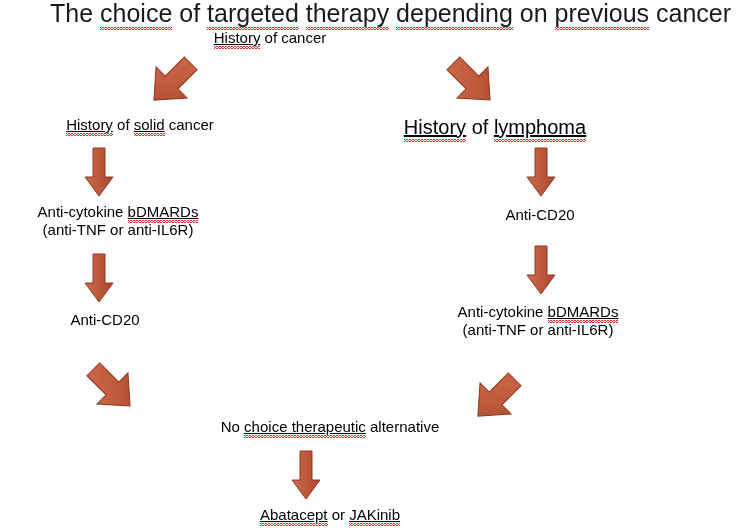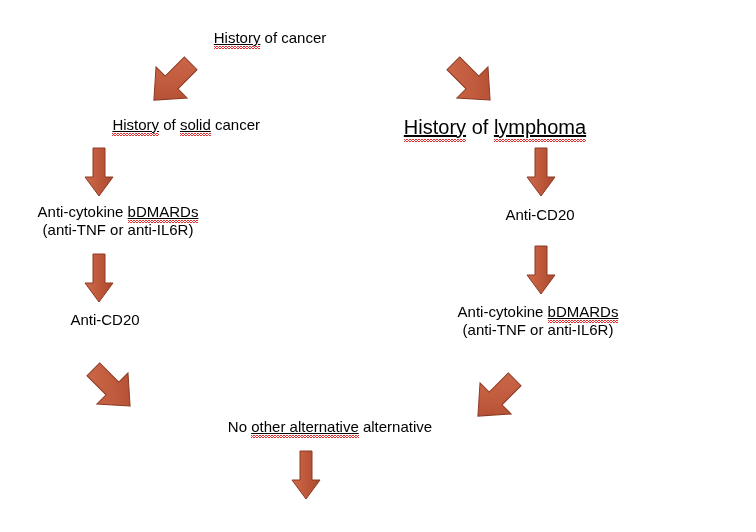--- a/index.html
+++ b/index.html
@@ -55,20 +55,23 @@
   .arrow {
     position: absolute;
   }
   .arrow svg { display: block; }
 </style>
 </head>
 <body>
 
 <div id="canvas">
 
+  <div class="title" style="left:50px; top:-1px; font-size:25px;">
+    <span>The <span class="sp">choice</span> of <span class="sp">targeted</span> <span class="sp">therapy</span> <span class="sp">depending</span> on <span class="sp">previous</span> cancer</span>
+  </div>
 
   <div class="node" style="left:0px; top:29px; width:540px; font-size:15px;">
     <span class="u sp">History</span><span> of cancer</span>
   </div>
 
   <div class="arrow" style="left:142px; top:52px;">
     <svg width="62" height="58" viewBox="0 0 62 58">
       <defs>
         <linearGradient id="gdl1" x1="0" y1="0" x2="1" y2="1">
           <stop offset="0%" stop-color="#CE6B4C"></stop>
@@ -90,21 +93,21 @@
           <stop offset="55%" stop-color="#C05A3C"></stop>
           <stop offset="100%" stop-color="#A9482E"></stop>
         </linearGradient>
       </defs>
       <g transform="rotate(-45 31 29)">
         <polygon points="31,56 9,31 22,31 22,4 40,4 40,31 53,31" fill="url(#gdr1)" stroke="#8C3A24" stroke-width="1"></polygon>
       </g>
     </svg>
   </div>
 
-  <div class="node" style="left:20px; top:116px; width:240px; font-size:15px;text-align:right;">
+  <div class="node" style="left:20px; top:116px; width:240px; font-size:15px;">
     <span class="u sp">History</span><span> of </span><span class="u sp">solid</span><span> cancer</span>
   </div>
 
   <div class="node" style="left:395px; top:116px; width:200px; font-size:20px;">
     <span class="u sp">History</span><span> of </span><span class="u sp">lymphoma</span>
   </div>
 
   <div class="arrow" style="left:83px; top:146px;">
     <svg width="32" height="52" viewBox="0 0 32 52">
       <defs>
@@ -199,30 +202,33 @@
           <stop offset="100%" stop-color="#A9482E"></stop>
         </linearGradient>
       </defs>
       <g transform="rotate(45 31 29)">
         <polygon points="31,56 9,31 22,31 22,4 40,4 40,31 53,31" fill="url(#gdl2)" stroke="#8C3A24" stroke-width="1"></polygon>
       </g>
     </svg>
   </div>
 
   <div class="node" style="left:140px; top:418px; width:380px; font-size:15px;">
-    <span>No </span><span class="u sp">other alternative</span><span> alternative</span>
+    <span>No </span><span class="u sp">choice therapeutic</span><span> alternative</span>
   </div>
 
   <div class="arrow" style="left:290px; top:449px;">
     <svg width="32" height="52" viewBox="0 0 32 52">
       <defs>
         <linearGradient id="gv5" x1="0" y1="0" x2="1" y2="0">
           <stop offset="0%" stop-color="#CE6B4C"></stop>
           <stop offset="45%" stop-color="#C05A3C"></stop>
           <stop offset="100%" stop-color="#A9482E"></stop>
         </linearGradient>
       </defs>
       <polygon points="16,50 2,31 10,31 10,2 22,2 22,31 30,31" fill="url(#gv5)" stroke="#8C3A24" stroke-width="1"></polygon>
     </svg>
   </div>
 
+  <div class="node" style="left:150px; top:506px; width:360px; font-size:15px;">
+    <span class="u sp">Abatacept</span><span> or </span><span class="u sp">JAKinib</span>
+  </div>
 
 </div>
 
 </body></html>

